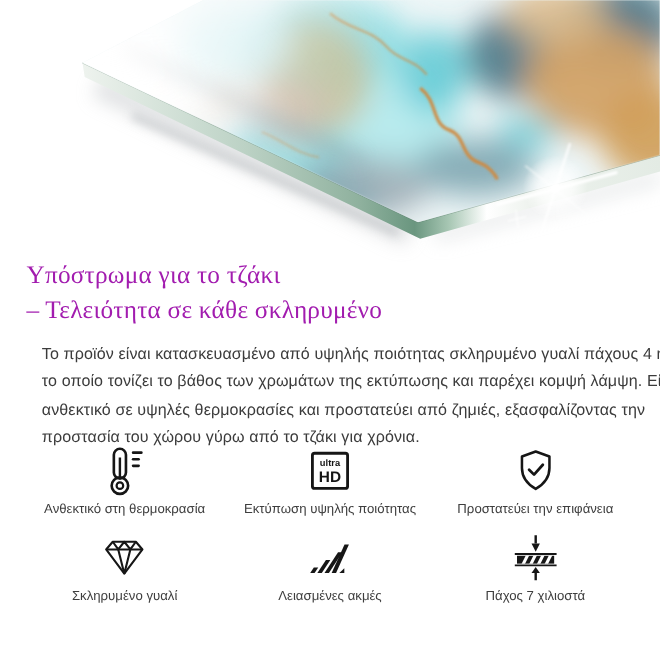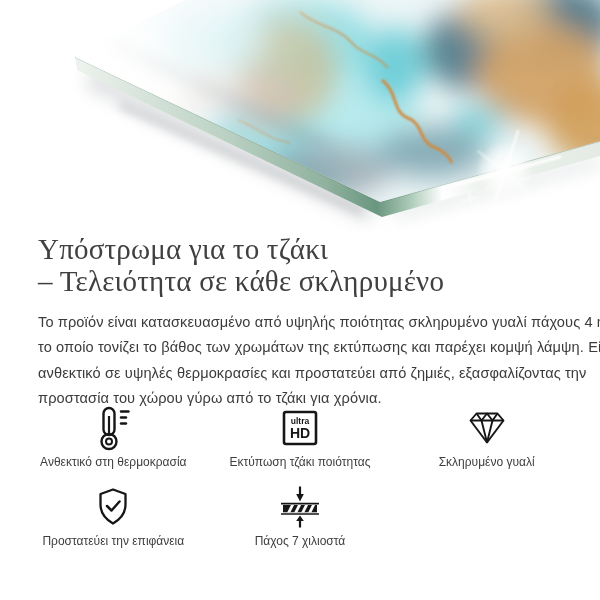--- a/index.html
+++ b/index.html
@@ -1,21 +1,21 @@
 <!DOCTYPE html>
 <html><head>
 <meta charset="utf-8">
 <style>
   html,body{margin:0;padding:0;background:#ffffff;}
   .canvas{position:relative;width:600px;height:600px;background:#ffffff;overflow:hidden;
           font-family:"Liberation Sans","DejaVu Sans",sans-serif;}
   .hero{position:absolute;top:0;left:0;display:block;}
-  .heading{position:absolute;left:38px;top:234px;
+  .heading{position:absolute;left:24px;top:234px;
            font-family:"Liberation Serif","DejaVu Serif",serif;
-           font-size:29px;line-height:31.5px;color:#404040;letter-spacing:.2px;}
+           font-size:23px;line-height:31.5px;color:#a21caf;letter-spacing:.2px;}
   .desc{position:absolute;left:38px;top:310px;font-size:14.6px;line-height:25.4px;
         color:#3b3b3b;letter-spacing:.1px;white-space:nowrap;}
   .grid{position:absolute;left:20px;right:20px;top:403px;display:grid;
         grid-template-columns:repeat(3,1fr);row-gap:12px;}
   .cell{display:flex;flex-direction:column;align-items:center;}
   .iconbox{height:50px;display:flex;align-items:center;justify-content:flex-end;}
   .lbl{margin-top:2px;font-size:12px;line-height:15px;color:#3e3e3e;text-align:center;}
   .ico{stroke:#161616;fill:none;stroke-width:2.2;}
 </style>
 </head>
@@ -149,47 +149,61 @@
     </div>
 
     <div class="cell">
       <div class="iconbox">
         <svg width="36" height="36" viewBox="0 0 36 36">
           <rect x="2" y="2" width="32" height="32" rx="2" fill="none" stroke="#161616" stroke-width="2.6"></rect>
           <text x="18" y="14" text-anchor="middle" font-family="Liberation Sans, sans-serif" font-size="8.5" font-weight="700" fill="#161616">ultra</text>
           <text x="18" y="28" text-anchor="middle" font-family="Liberation Sans, sans-serif" font-size="14" font-weight="700" fill="#161616">HD</text>
         </svg>
       </div>
-      <div class="lbl">Εκτύπωση τζάκι ποιότητας</div>
+      <div class="lbl">Εκτύπωση υψηλής ποιότητας</div>
+    </div>
+
+    <div class="cell">
+      <div class="iconbox">
+        <svg width="40" height="40" viewBox="0 0 40 40" class="ico">
+          <path d="M20 2.5 L32.5 7 V17.5 C32.5 26 27 32.5 20 36.5 C13 32.5 7.5 26 7.5 17.5 V7 Z" stroke-width="2.3" stroke-linejoin="round"></path>
+          <path d="M14 19 L18.5 23.5 L26.5 14.5" stroke-width="2.5" stroke-linecap="round" stroke-linejoin="round"></path>
+        </svg>
+      </div>
+      <div class="lbl">Προστατεύει την επιφάνεια</div>
     </div>
 
     <div class="cell">
       <div class="iconbox">
         <svg width="38" height="34" viewBox="0 0 38 34" class="ico">
           <g stroke-width="1.9" stroke-linejoin="round">
             <path d="M8.5 2.5 H29.5 L35.5 9.5 L19 31.5 L2.5 9.5 Z"></path>
             <path d="M2.5 9.5 H35.5"></path>
             <path d="M8.5 2.5 L13.5 9.5 L19 2.5 L24.5 9.5 L29.5 2.5"></path>
             <path d="M13.5 9.5 L19 31.5 M24.5 9.5 L19 31.5"></path>
           </g>
         </svg>
       </div>
       <div class="lbl">Σκληρυμένο γυαλί</div>
     </div>
 
     <div class="cell">
       <div class="iconbox">
-        <svg width="40" height="40" viewBox="0 0 40 40" class="ico">
-          <path d="M20 2.5 L32.5 7 V17.5 C32.5 26 27 32.5 20 36.5 C13 32.5 7.5 26 7.5 17.5 V7 Z" stroke-width="2.3" stroke-linejoin="round"></path>
-          <path d="M14 19 L18.5 23.5 L26.5 14.5" stroke-width="2.5" stroke-linecap="round" stroke-linejoin="round"></path>
-        </svg>
-      </div>
-      <div class="lbl">Προστατεύει την επιφάνεια</div>
-    </div>
-
+        <svg width="40" height="34" viewBox="0 0 40 34">
+          <g fill="#161616">
+            <path d="M2,31 L6,31 L9.3,26 L5.3,26 Z"></path>
+            <path d="M8.5,31 L12.5,31 L20.3,19 L16.3,19 Z"></path>
+            <path d="M15,31 L19,31 L31.3,12 L27.3,12 Z"></path>
+            <path d="M21.5,31 L25.5,31 L37.2,5 L33.2,5 Z"></path>
+            <path d="M28.5,31 L33,31 L33,26.5 Z"></path>
+          </g>
+        </svg>
+      </div>
+      <div class="lbl">Λειασμένες ακμές</div>
+    </div>
 
     <div class="cell">
       <div class="iconbox">
         <svg width="42" height="44" viewBox="0 0 42 44">
           <defs>
               <clipPath id="barClip">
                 <rect x="4" y="20" width="34" height="7.6"></rect>
               </clipPath>
             </defs>
           <line x1="2" y1="18.6" x2="40" y2="18.6" stroke="#161616" stroke-width="1.7"></line>

